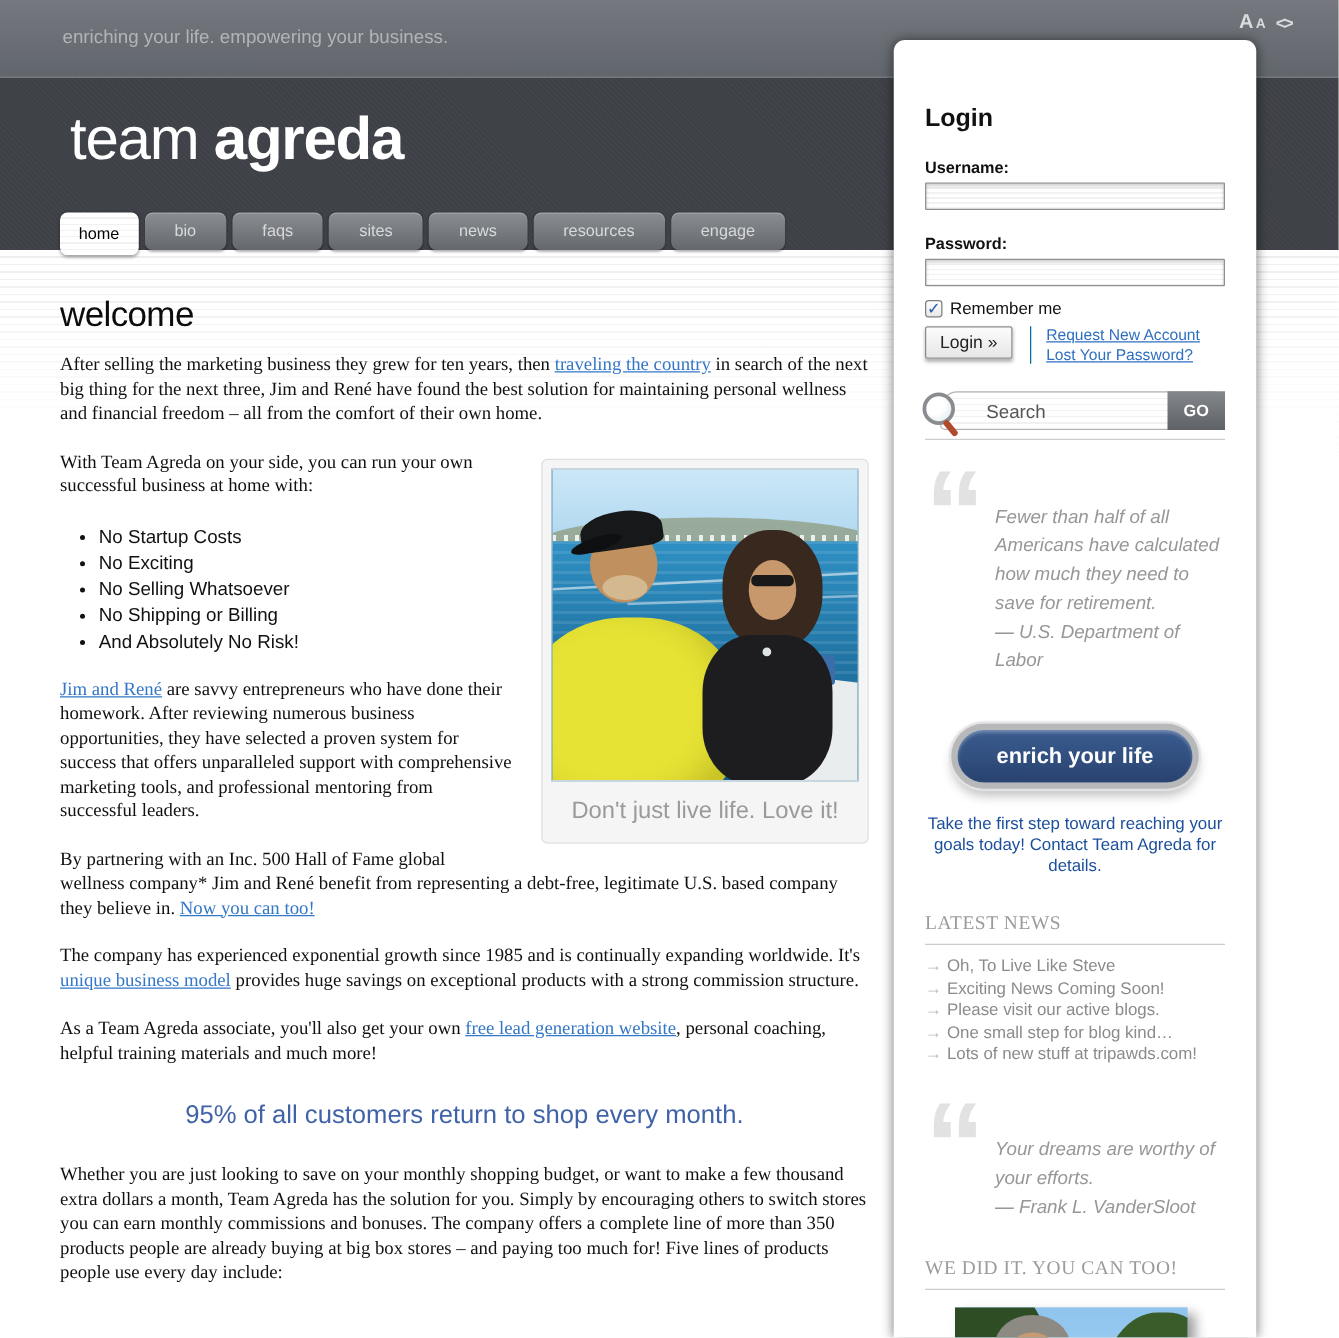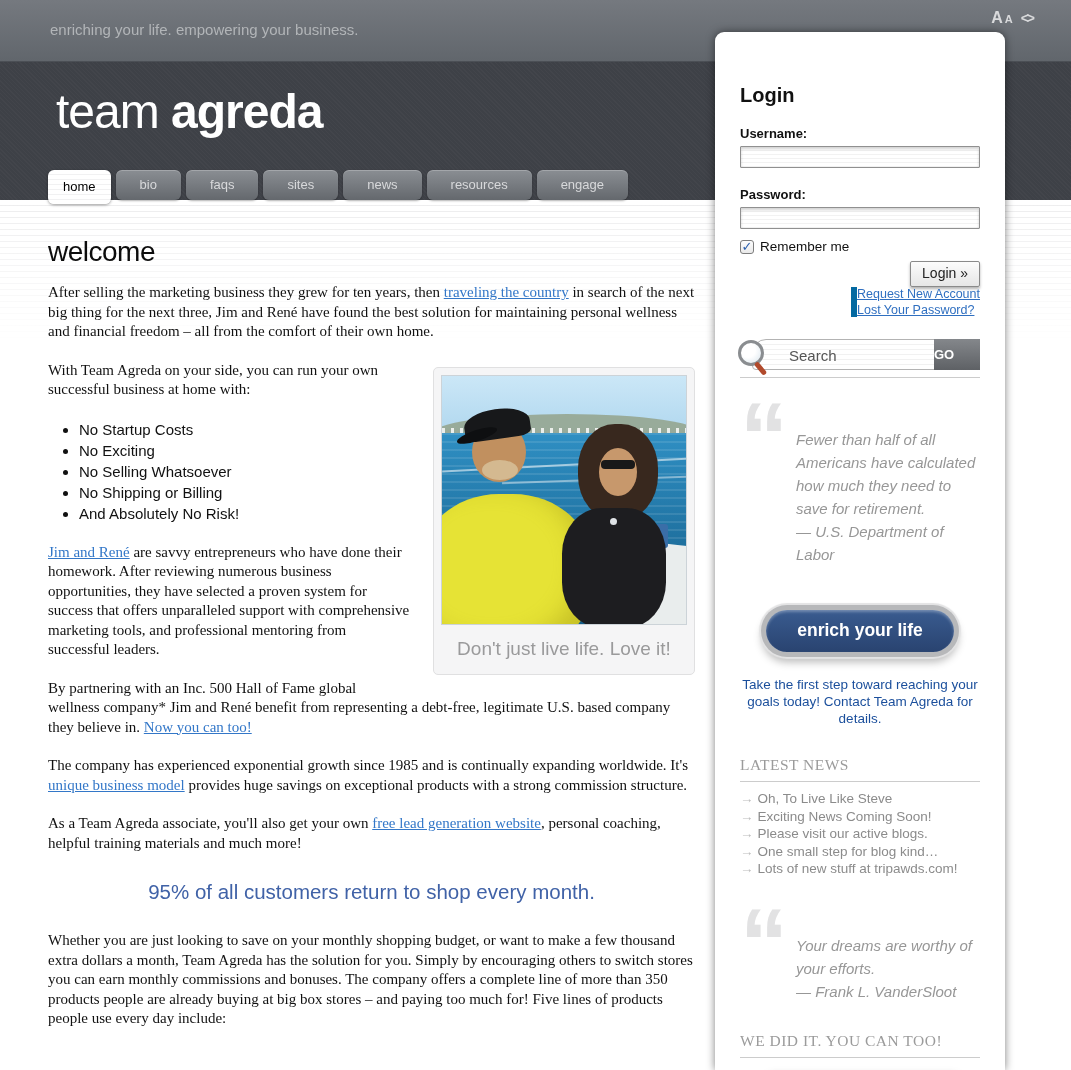--- a/index.html
+++ b/index.html
@@ -81,33 +81,33 @@
   .login-title { font-size:20px; font-weight:bold; color:#111; }
   .field-label { font-size:13px; font-weight:bold; margin-top:19px; color:#111; }
   .text-input { margin-top:5px; width:240px; height:22px; border:1px solid #909090; border-radius:1px;
     background:repeating-linear-gradient(to bottom,#ffffff 0 3px,#f2f2f2 3px 4px);
     box-shadow:inset 0 2px 3px rgba(0,0,0,.18); font-size:13px; padding:0 6px; color:#333; }
   .remember-row { margin-top:10px; display:flex; align-items:center; gap:6px; }
   .checkbox { width:14px; height:14px; border:1px solid #7d7d7d; border-radius:3px;
     background:linear-gradient(#fdfdfd,#e9e9e9); color:#2b5fad; font-size:13px; font-weight:bold;
     line-height:12px; text-align:center; cursor:pointer; }
   .remember-label { font-size:13.5px; color:#111; }
-  .login-row { margin-top:7px; display:flex; align-items:flex-end;flex-direction:column; }
+  .login-row { margin-top:7px; display:flex; align-items:flex-start; }
   .login-btn { font-size:14px; color:#222; padding:3px 11px 5px; background:linear-gradient(#fcfcfc,#e6e6e6);
     border:1px solid #8a8a8a; border-radius:2px; box-shadow:0 2px 3px rgba(0,0,0,.3); cursor:pointer; }
-  .login-links { margin-left:14px; border-left:6px solid #0369a1; display:flex; flex-direction:column; gap:2px; }
+  .login-links { margin-left:14px; padding-left:12px; border-left:1px solid #0369a1; display:flex; flex-direction:column; gap:2px; }
   .login-links a { font-size:12.5px; color:#2f6fc0; text-decoration:underline; cursor:pointer; }
 
   .search-row { margin-top:22px; position:relative; height:31px; }
   .search-box { position:absolute; left:12px; right:0; top:0; height:31px; border:1px solid #b3b3b3;
     border-radius:14px 10px 4px 4px; overflow:hidden;
     background:repeating-linear-gradient(to bottom,#ffffff 0 4px,#f1f1f1 4px 5px); }
   .search-text { position:absolute; left:36px; top:7px; font-size:15px; color:#555; }
   .go-btn { position:absolute; right:0; top:0; width:46px; height:31px; background:linear-gradient(#84878b,#5e6165);
-    color:#fff; font-weight:bold; font-size:13px; text-align:left; line-height:31px; cursor:pointer; }
+    color:#fff; font-weight:bold; font-size:13px; text-align:center; line-height:31px; cursor:pointer; }
   .mag { position:absolute; left:-2px; top:1px; width:26px; height:26px; border:3px solid #8a8d90; border-radius:50%;
     background:radial-gradient(circle at 35% 35%, #ffffff 0 40%, #d8e4ec 100%); z-index:2; }
   .mag-handle { position:absolute; left:18px; top:22px; width:5px; height:15px; background:#b14a2c;
     border-radius:3px; transform:rotate(-40deg); z-index:2; }
   .search-hr { border:0; border-top:1px solid #ccc; margin-top:7px; }
 
   .quote { position:relative; padding:30px 0 0 56px; font-style:italic; color:#979797; font-size:15px; line-height:23px; }
   .quote-mark { position:absolute; left:0; top:-6px; font-size:96px; line-height:90px; color:#e2e2e3;
     font-style:normal; font-weight:bold; letter-spacing:-6px; }
   .quote1 { margin-top:20px; } .quote2 { margin-top:26px; }

